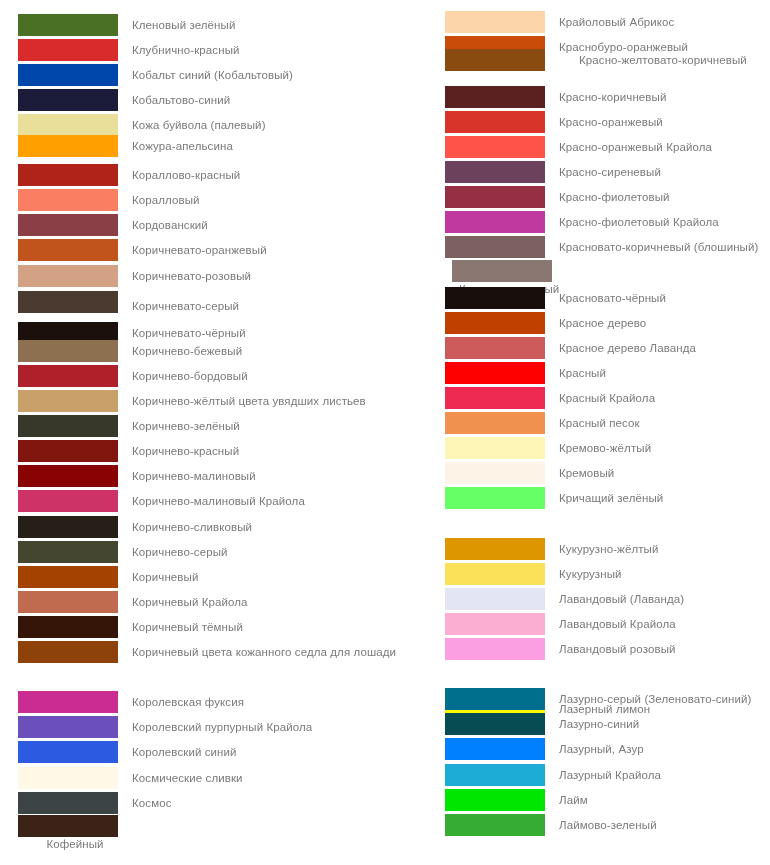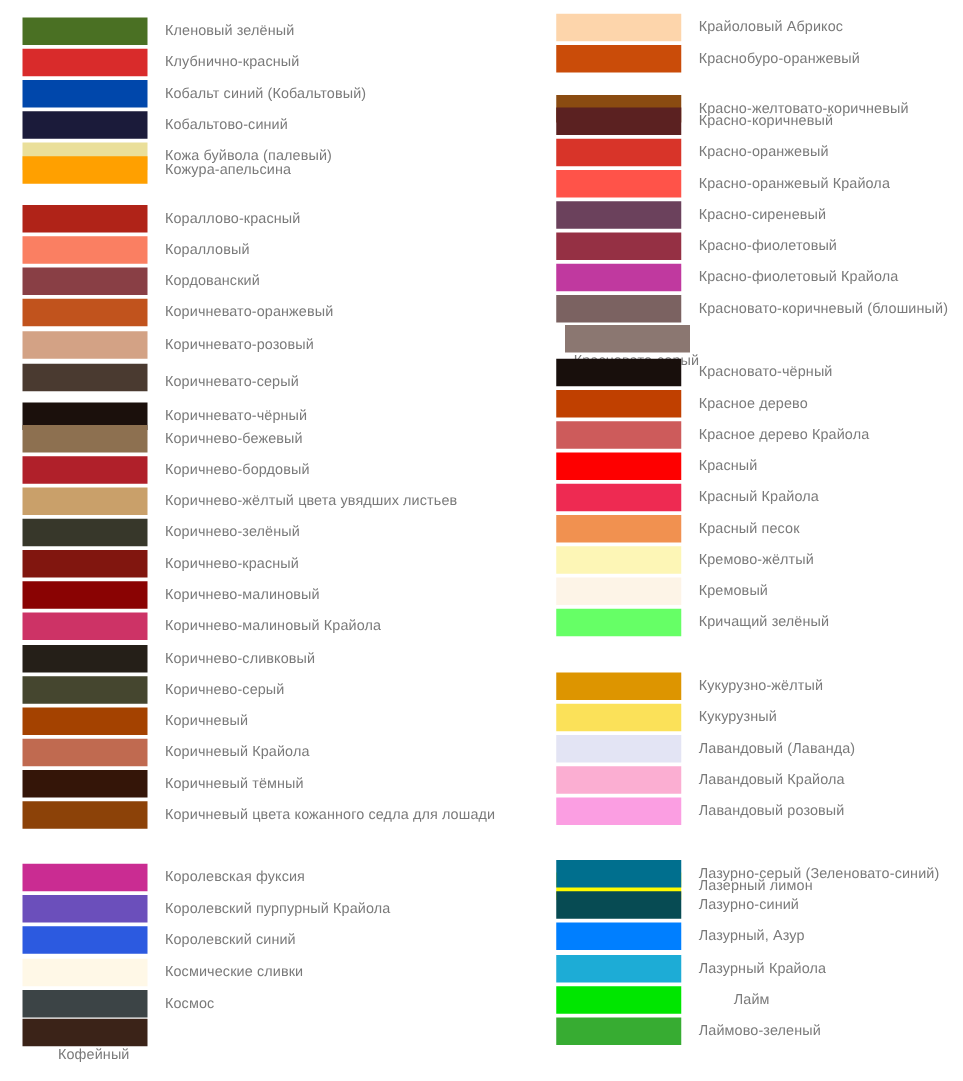--- a/index.html
+++ b/index.html
@@ -72,21 +72,21 @@
         <div class="swatch-label">Кобальт синий (Кобальтовый)</div>
       </div>
       <div class="swatch-row" style="top: 87.3px;">
         <div class="swatch-chip" title="#1b1b3a" style="background: rgb(27, 27, 58);"></div>
         <div class="swatch-label">Кобальтово-синий</div>
       </div>
       <div class="swatch-row" style="top: 112.4px;">
         <div class="swatch-chip" title="#eadf9a" style="background: rgb(234, 223, 154);"></div>
         <div class="swatch-label">Кожа буйвола (палевый)</div>
       </div>
-      <div class="swatch-row" style="top: 123px;">
+      <div class="swatch-row" style="top: 133px;">
         <div class="swatch-chip" title="#ffa000" style="background: rgb(255, 160, 0);"></div>
         <div class="swatch-label">Кожура-апельсина</div>
       </div>
       <div class="swatch-row" style="top: 162.6px;">
         <div class="swatch-chip" title="#b02318" style="background: rgb(176, 35, 24);"></div>
         <div class="swatch-label">Кораллово-красный</div>
       </div>
       <div class="swatch-row" style="top: 187.7px;">
         <div class="swatch-chip" title="#fa7f62" style="background: rgb(250, 127, 98);"></div>
         <div class="swatch-label">Коралловый</div>
@@ -190,21 +190,21 @@
     </div>
   <div class="column" id="column-right">
       <div class="swatch-row" style="top: 9px;">
         <div class="swatch-chip" title="#fdd5ab" style="background: rgb(253, 213, 171);"></div>
         <div class="swatch-label">Крайоловый Абрикос</div>
       </div>
       <div class="swatch-row" style="top: 34.1px;">
         <div class="swatch-chip" title="#ca4c09" style="background: rgb(202, 76, 9);"></div>
         <div class="swatch-label">Краснобуро-оранжевый</div>
       </div>
-      <div class="swatch-row" style="top: 74px;">
+      <div class="swatch-row" style="top: 47px; gap: 20px;">
         <div class="swatch-chip" title="#8a4b11" style="background: rgb(138, 75, 17);"></div>
         <div class="swatch-label">Красно-желтовато-коричневый</div>
       </div>
       <div class="swatch-row" style="top: 84.3px;">
         <div class="swatch-chip" title="#5b2121" style="background: rgb(91, 33, 33);"></div>
         <div class="swatch-label">Красно-коричневый</div>
       </div>
       <div class="swatch-row" style="top: 109.4px;">
         <div class="swatch-chip" title="#d83429" style="background: rgb(216, 52, 41);"></div>
         <div class="swatch-label">Красно-оранжевый</div>
@@ -236,21 +236,21 @@
       <div class="swatch-row" style="top: 285.1px;">
         <div class="swatch-chip" title="#180f0c" style="background: rgb(24, 15, 12);"></div>
         <div class="swatch-label">Красновато-чёрный</div>
       </div>
       <div class="swatch-row" style="top: 310.2px;">
         <div class="swatch-chip" title="#c04000" style="background: rgb(192, 64, 0);"></div>
         <div class="swatch-label">Красное дерево</div>
       </div>
       <div class="swatch-row" style="top: 335.3px;">
         <div class="swatch-chip" title="#cd5b5b" style="background: rgb(205, 91, 91);"></div>
-        <div class="swatch-label">Красное дерево Крайола</div>
+        <div class="swatch-label">Красное дерево Лаванда</div>
       </div>
       <div class="swatch-row" style="top: 360.4px;">
         <div class="swatch-chip" title="#fe0000" style="background: rgb(254, 0, 0);"></div>
         <div class="swatch-label">Красный</div>
       </div>
       <div class="swatch-row" style="top: 385.5px;">
         <div class="swatch-chip" title="#ee2a52" style="background: rgb(238, 42, 82);"></div>
         <div class="swatch-label">Красный Крайола</div>
       </div>
       <div class="swatch-row" style="top: 410.6px;">
@@ -302,21 +302,21 @@
         <div class="swatch-label">Лазурно-синий</div>
       </div>
       <div class="swatch-row" style="top: 736.9px;">
         <div class="swatch-chip" title="#007fff" style="background: rgb(0, 127, 255);"></div>
         <div class="swatch-label">Лазурный, Азур</div>
       </div>
       <div class="swatch-row" style="top: 762px;">
         <div class="swatch-chip" title="#1dacd6" style="background: rgb(29, 172, 214);"></div>
         <div class="swatch-label">Лазурный Крайола</div>
       </div>
-      <div class="swatch-row" style="top: 787.1px; gap: 28px;">
+      <div class="swatch-row" style="top: 787.1px;">
         <div class="swatch-chip" title="#00e600" style="background: rgb(0, 230, 0);"></div>
         <div class="swatch-label">Лайм</div>
       </div>
       <div class="swatch-row" style="top: 812.2px;">
         <div class="swatch-chip" title="#37ac32" style="background: rgb(55, 172, 50);"></div>
         <div class="swatch-label">Лаймово-зеленый</div>
       </div>
     </div>
 </div>
 

